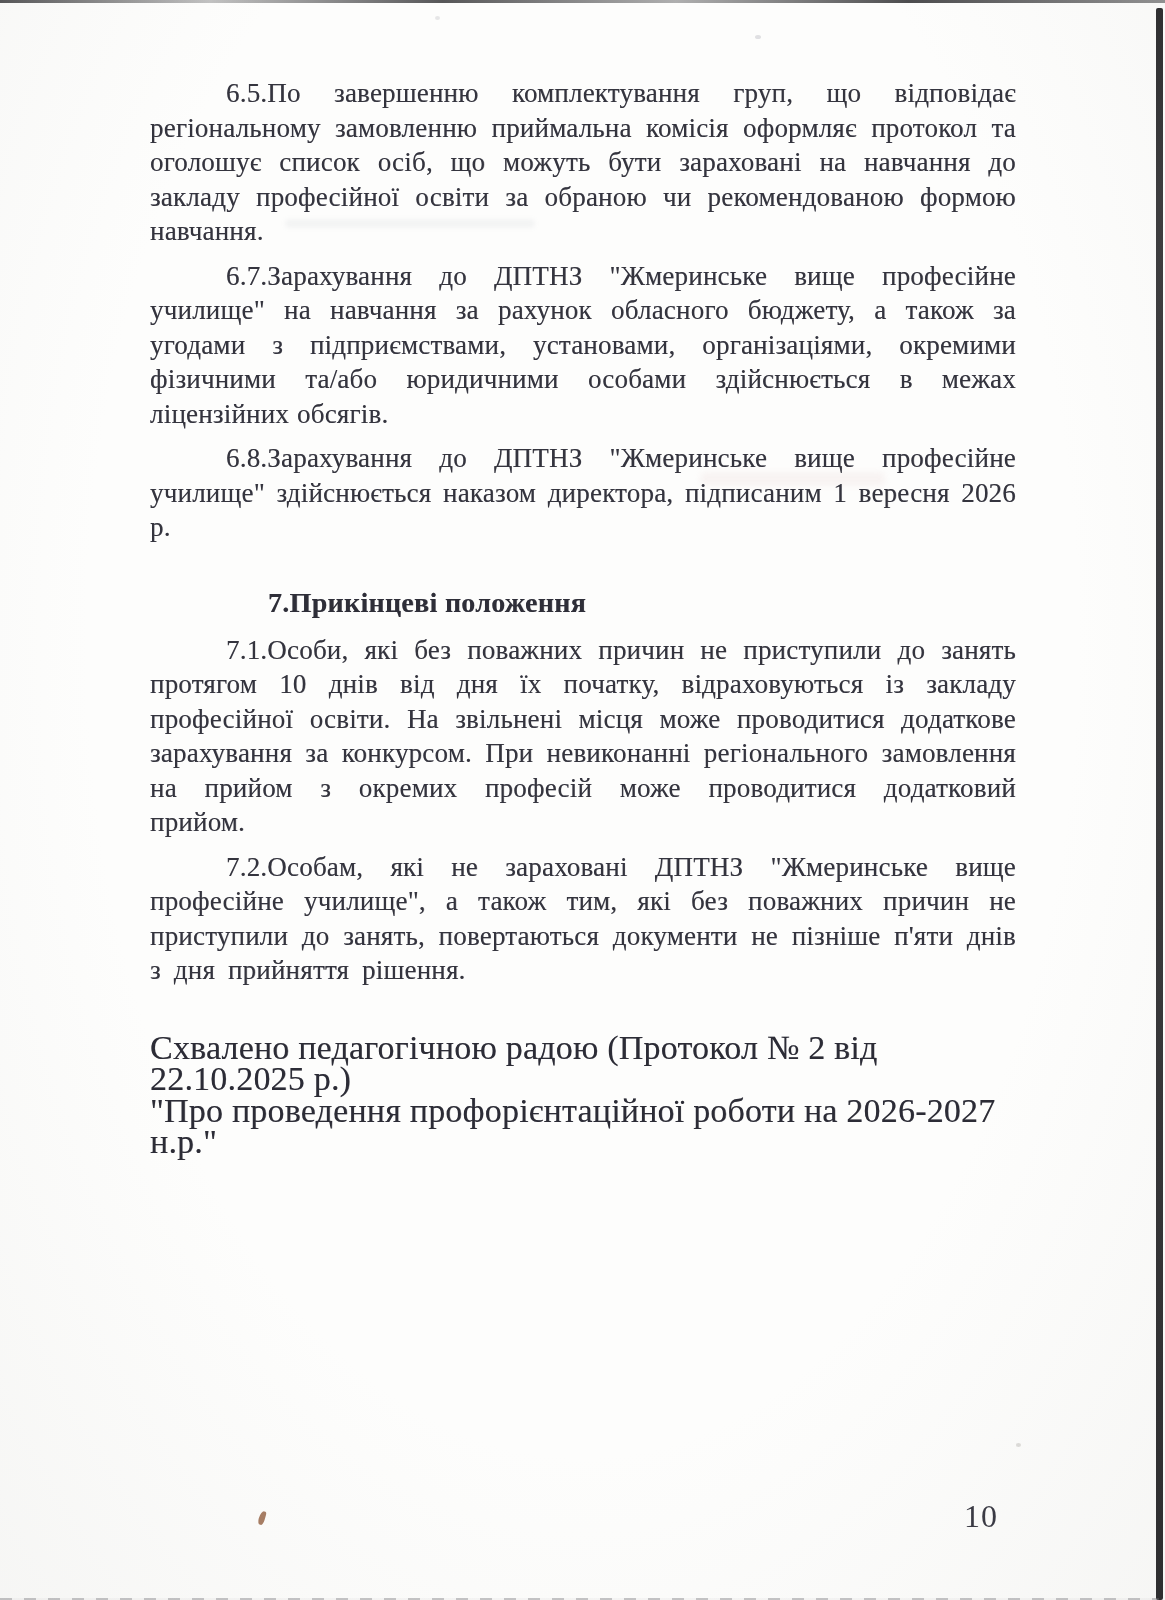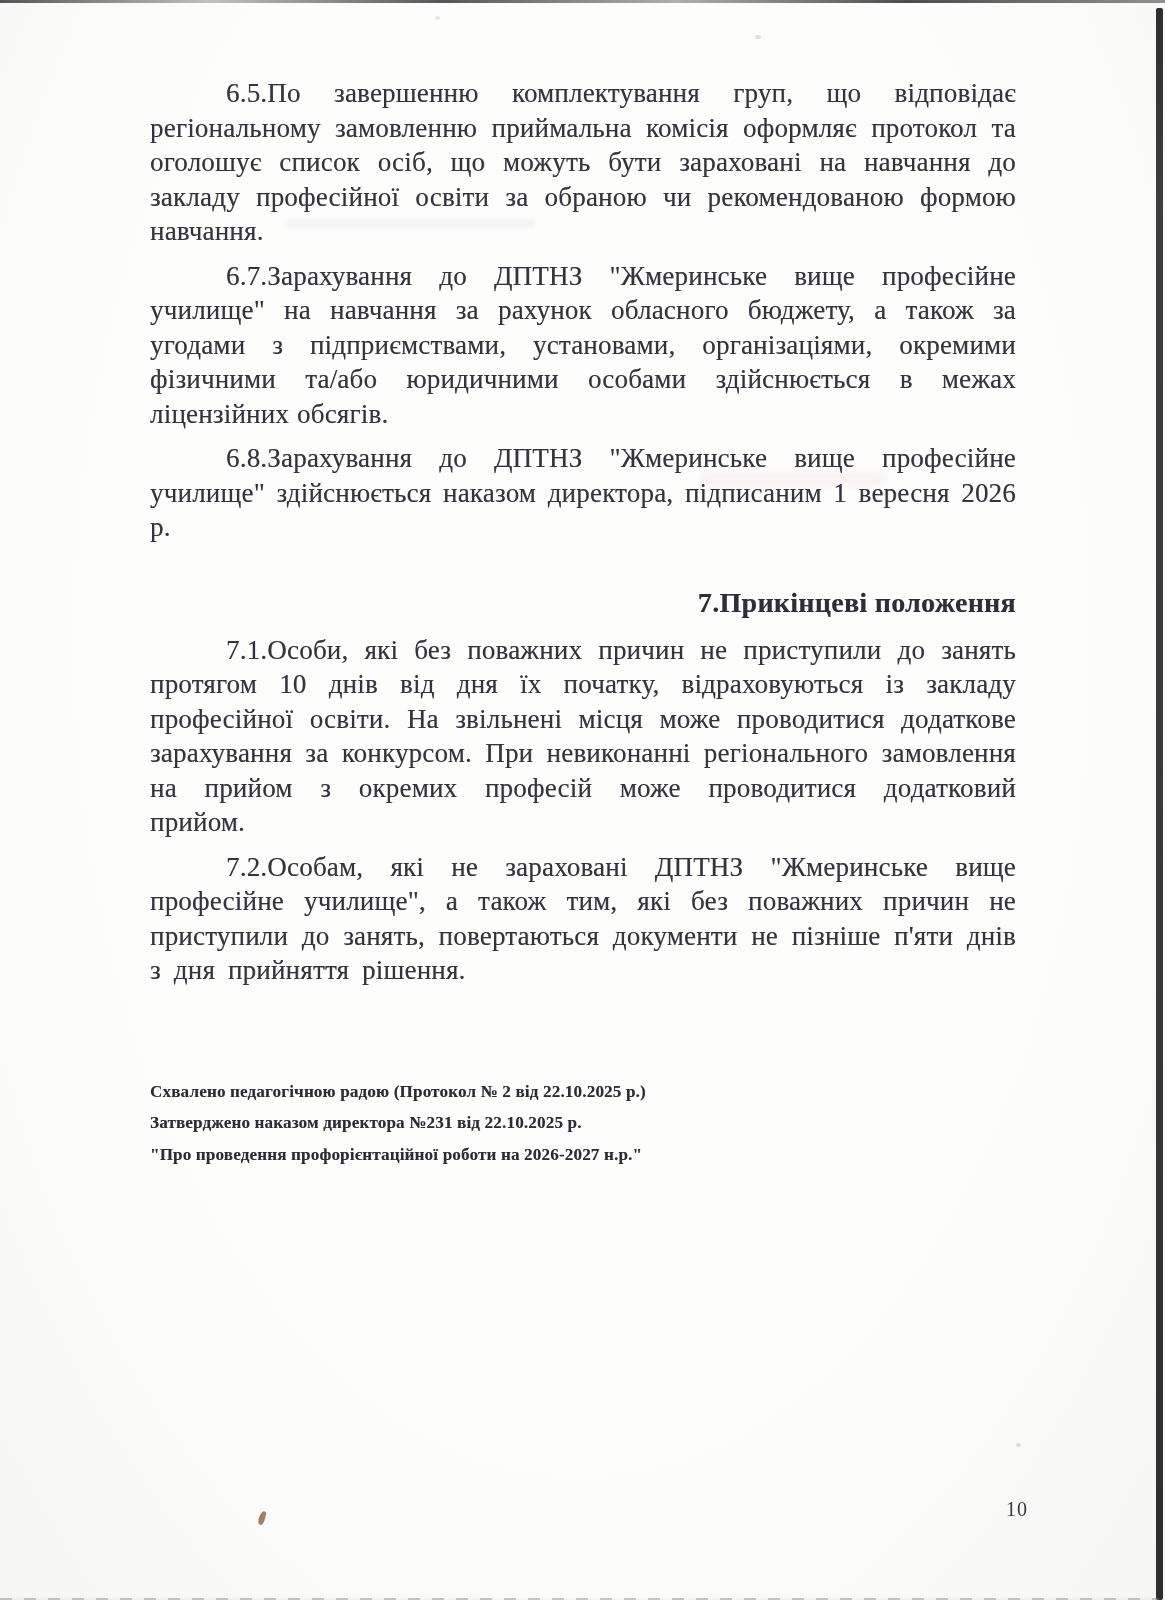--- a/index.html
+++ b/index.html
@@ -44,36 +44,36 @@
     font-size: 27px; line-height: 34.5px;
     text-align: justify; text-indent: 76px;
     margin: 0 0 10px 0;
     letter-spacing: 0.2px;
     word-spacing: 1px;
   }
   p.wide-words { word-spacing: 6px; }
   p.p73 { line-height: 46px; margin-top: 2px; }
   h2.section-heading {
     font-size: 28px; font-weight: bold;
-    text-align: right;
+    text-align: left;
     margin: 42px 0 14px 118px;
     letter-spacing: 0.3px;
     color: #2e2e38;
   }
   .approval {
-    margin-top: 88px;
-    font-weight: bold;
-    font-size: 17px; line-height: 31.5px;
+    margin-top: 44px;
+    font-weight: normal;
+    font-size: 34px; line-height: 31.5px;
     color: #2c2c36;
     letter-spacing: 0.2px;
   }
   .approval div { margin: 0; }
   .page-number {
-    position: absolute; left: 1006px; top: 1498px;
-    font-size: 20px; color: #3a3a44;
+    position: absolute; left: 964px; top: 1498px;
+    font-size: 32px; color: #3a3a44;
     letter-spacing: 1px;
   }
 
   
   .smudge-a {
     position: absolute; left: 285px; top: 219px; width: 250px; height: 9px;
     background: rgba(120,125,135,0.07); filter: blur(2px); border-radius: 4px;
   }
   .smudge-b {
     position: absolute; left: 700px; top: 472px; width: 185px; height: 14px;
@@ -125,21 +125,20 @@
 
     <h2 class="section-heading">7.Прикінцеві положення</h2>
 
     <p class="body wide-words">7.1.Особи, які без поважних причин не приступили до занять протягом 10 днів від дня їх початку, відраховуються із закладу професійної освіти. На звільнені місця може проводитися додаткове зарахування за конкурсом. При невиконанні регіонального замовлення на прийом з окремих професій може проводитися додатковий прийом.</p>
 
     <p class="body wide-words">7.2.Особам, які не зараховані ДПТНЗ "Жмеринське вище професійне училище", а також тим, які без поважних причин не приступили до занять, повертаються документи не пізніше п'яти днів з дня прийняття рішення.</p>
 
 
     <div class="approval">
       <div>Схвалено педагогічною радою (Протокол № 2 від 22.10.2025 р.)</div>
-      <div>Затверджено наказом директора №231 від 22.10.2025 р.</div>
       <div>"Про проведення профорієнтаційної роботи на 2026-2027 н.р."</div>
     </div>
 
   </div>
 
   <div class="page-number">10</div>
 
 </div>
 
 </body></html>

